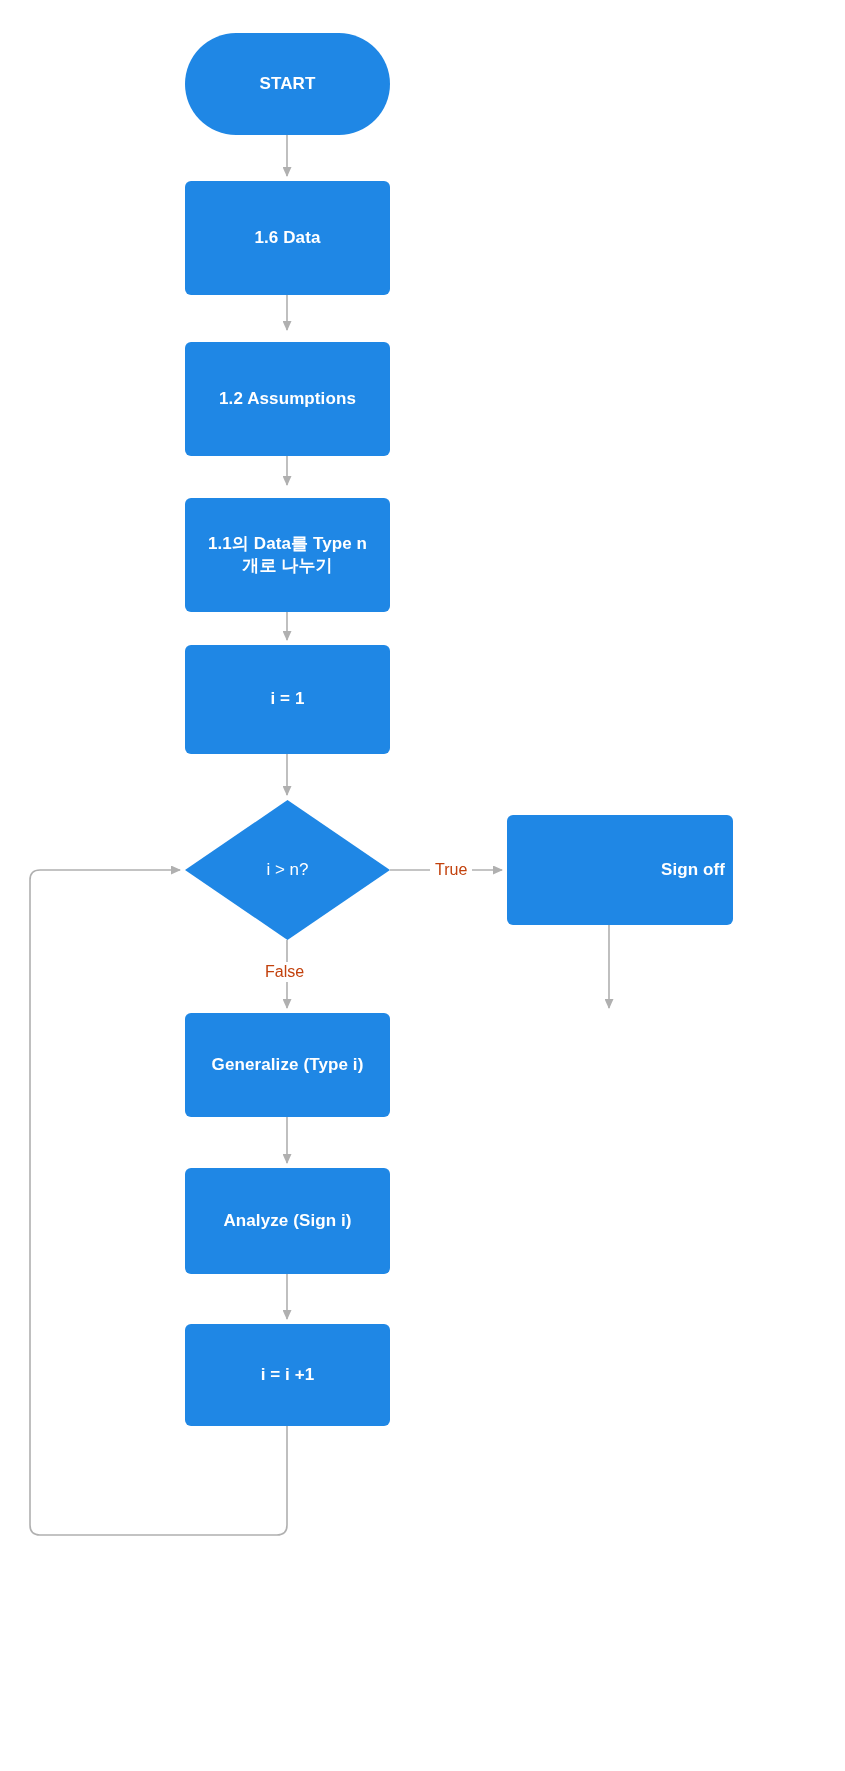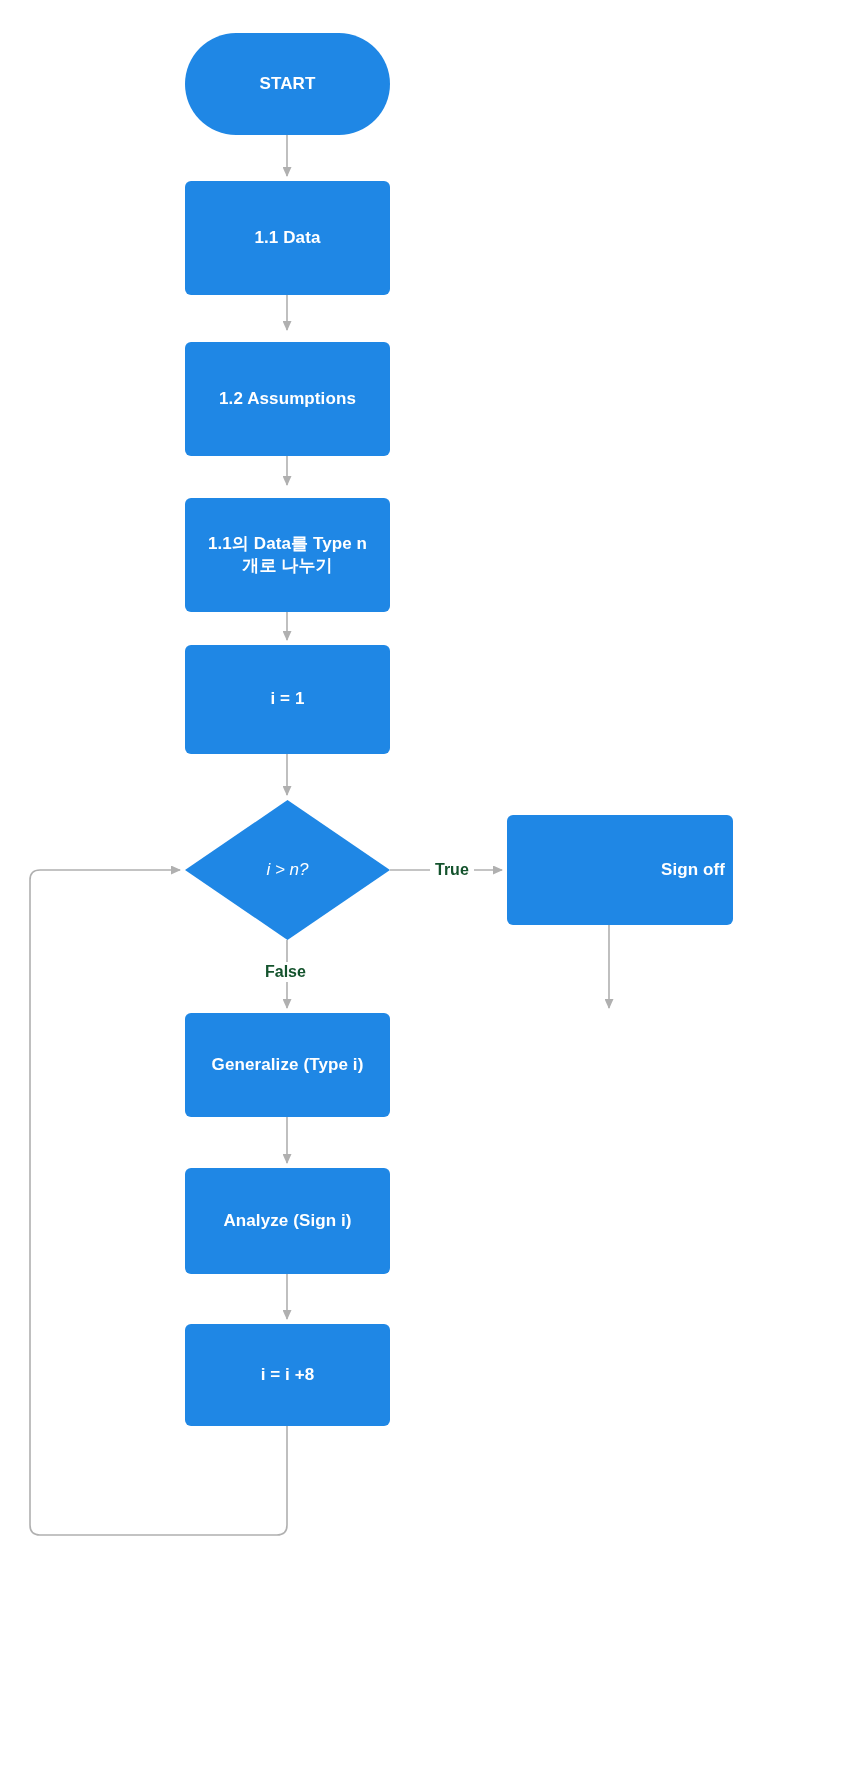--- a/index.html
+++ b/index.html
@@ -68,26 +68,25 @@
     width: 100%;
     height: 100%;
     display: flex;
     align-items: center;
     justify-content: center;
     color: #ffffff;
     font-size: 17px;
   }
   .edge-label {
     position: absolute;
-    color: #14532d;
+    color: #c2410c;
     font-size: 16px;
     background: #ffffff;
     padding: 1px 5px;
     white-space: nowrap;
-    font-weight: bold;
   }
 </style>
 </head>
 <body>
 
 <div id="canvas">
 
   <svg id="edge-layer" viewBox="0 0 845 1771" width="845" height="1771" xmlns="http://www.w3.org/2000/svg">
     <defs>
       <marker id="arrowhead" markerWidth="10" markerHeight="9" refX="9" refY="4.5" orient="auto" markerUnits="userSpaceOnUse">
@@ -107,56 +106,56 @@
       <path d="M287,1274 L287,1319"></path>
       <path d="M287,1426 L287,1525 Q287,1535 277,1535 L40,1535 Q30,1535 30,1525 L30,880 Q30,870 40,870 L180,870"></path>
     </g>
   </svg>
 
   <div class="node terminator" style="left:185px; top:33px; width:205px; height:102px;">
     <span class="node-label">START</span>
   </div>
 
   <div class="node process" style="left:185px; top:181px; width:205px; height:114px;">
-    <span class="node-label">1.1 Data</span>
+    <span class="node-label">1.6 Data</span>
   </div>
 
   <div class="node process" style="left:185px; top:342px; width:205px; height:114px;">
     <span class="node-label">1.2 Assumptions</span>
   </div>
 
   <div class="node process" style="left:185px; top:490px; width:205px; height:114px;margin-top:8px;">
     <span class="node-label">1.1의 Data를 Type n
 개로 나누기</span>
   </div>
 
   <div class="node process" style="left:185px; top:645px; width:205px; height:109px;">
     <span class="node-label">i = 1</span>
   </div>
 
-  <div class="diamond" style="left:185px; top:800px; width:205px; height:140px;font-style:italic;">
+  <div class="diamond" style="left:185px; top:800px; width:205px; height:140px;">
     <svg class="diamond-shape" viewBox="0 0 205 140" preserveAspectRatio="none">
       <polygon points="102.5,0 205,70 102.5,140 0,70" fill="#1f87e5"></polygon>
     </svg>
     <span class="diamond-label">i &gt; n?</span>
   </div>
 
   <div class="node process" style="left:507px; top:815px; width:226px; height:110px;justify-content:flex-end;">
     <span class="node-label">Sign off</span>
   </div>
 
 
   <div class="node process" style="left:185px; top:1013px; width:205px; height:104px;">
     <span class="node-label">Generalize (Type i)</span>
   </div>
 
   <div class="node process" style="left:185px; top:1168px; width:205px; height:106px;">
     <span class="node-label">Analyze (Sign i)</span>
   </div>
 
   <div class="node process" style="left:185px; top:1324px; width:205px; height:102px;">
-    <span class="node-label">i = i +8</span>
+    <span class="node-label">i = i +1</span>
   </div>
 
   <div class="edge-label" style="left:430px; top:860px;">True</div>
   <div class="edge-label" style="left:260px; top:962px;">False</div>
 
 </div>
 
 </body></html>

